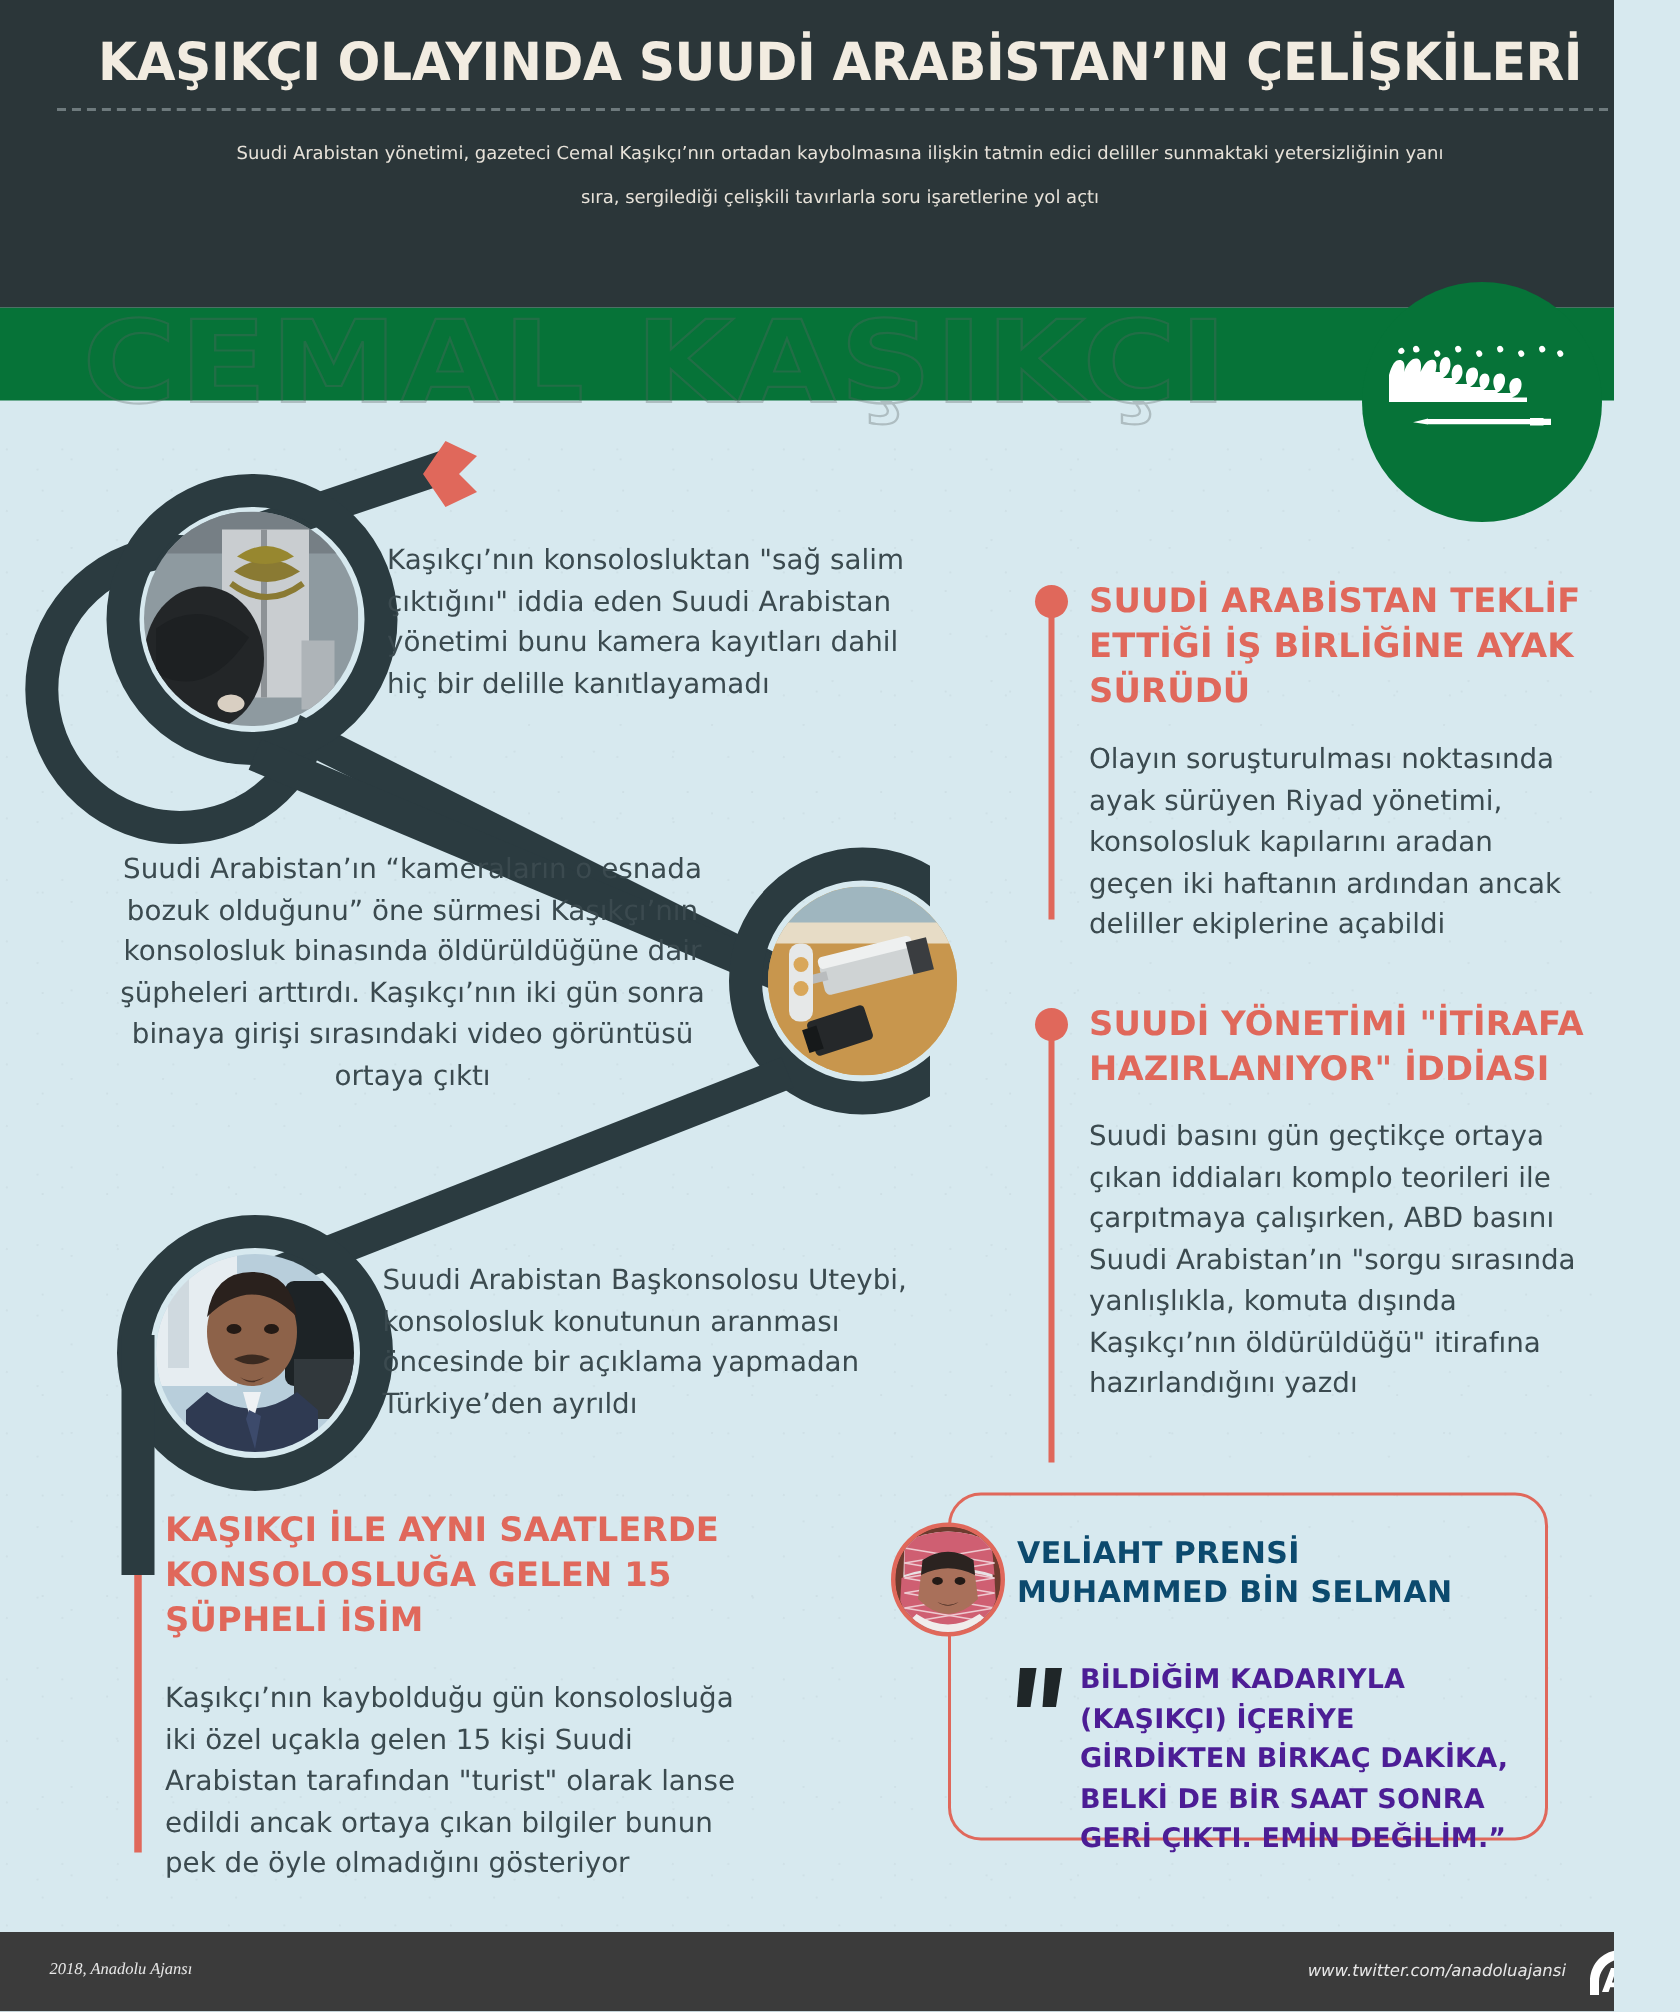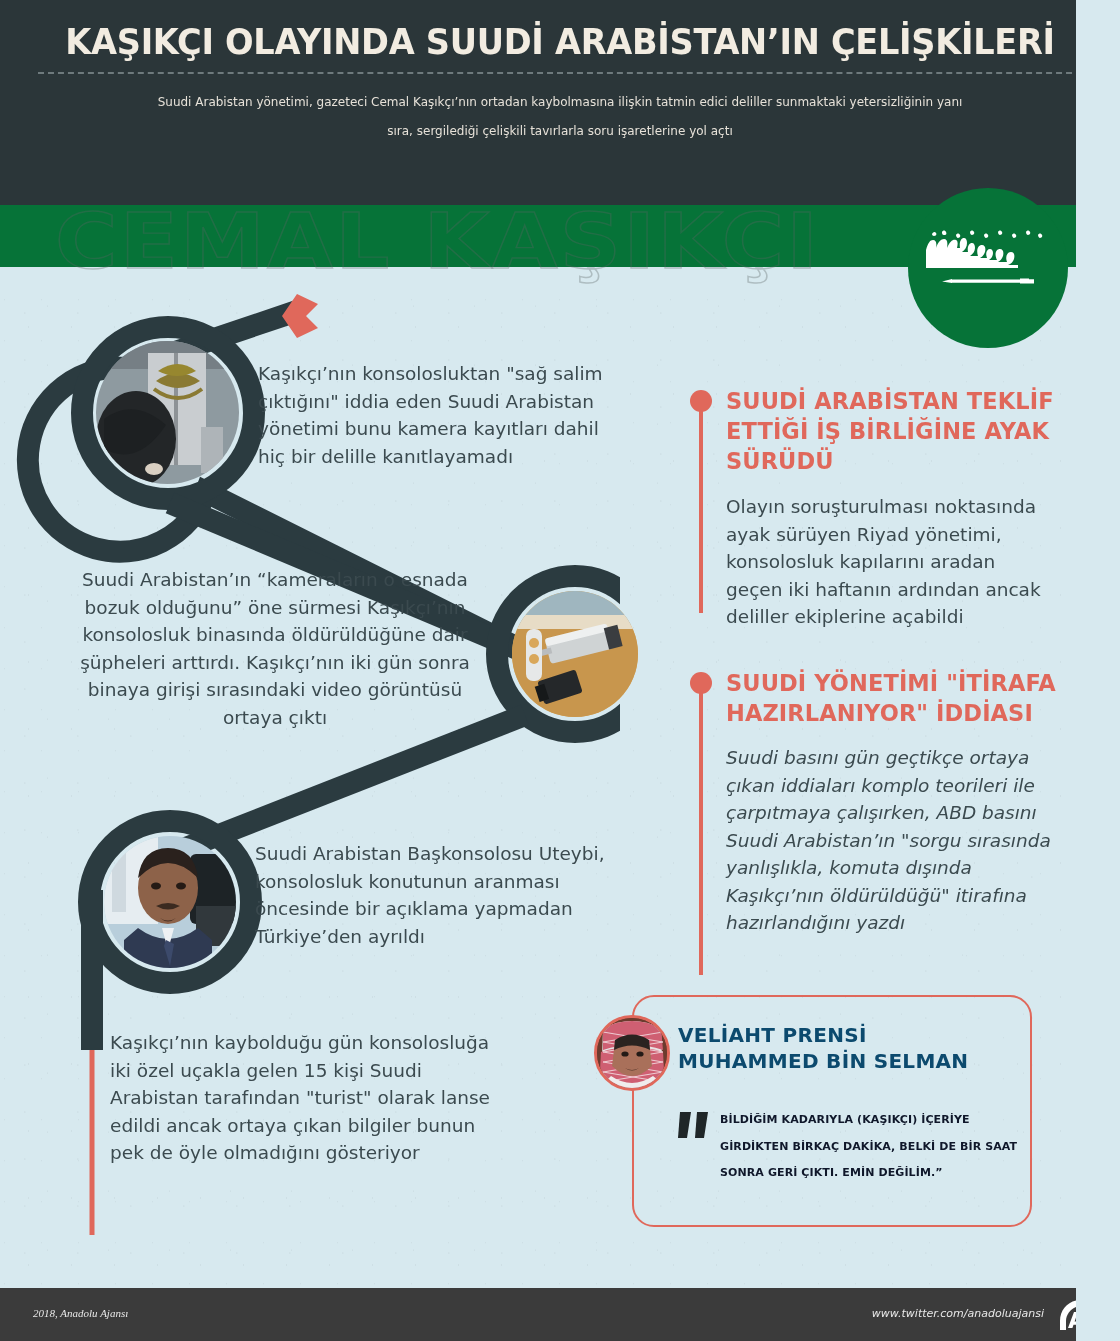--- a/index.html
+++ b/index.html
@@ -109,21 +109,21 @@
   .rhead {
     position:absolute; left:36px; top:-4px; width:332px;
     color:#e0685b; font-size:22.5px; font-weight:bold; line-height:30px;
     letter-spacing:0.1px;
   }
   .rbody {
     position:absolute; left:36px; width:330px;
     color:#3b4a4f; font-size:18.5px; line-height:27.5px;
   }
   .rb1 .rbody { top:103px; }
-  .rb2 .rbody { top:72px;font-style:italic; }
+  .rb2 .rbody { top:72px; }
 
   
   .bl { position:absolute; left:110px; top:1005px; width:420px; z-index:3; }
   .bl-head {
     color:#e0685b; font-size:22.5px; font-weight:bold; line-height:30px;
     letter-spacing:0.1px;
   }
   .bl-body {
     margin-top:24px; color:#3b4a4f; font-size:18.5px; line-height:27.5px; width:400px;
   }
@@ -141,21 +141,21 @@
   .q-name {
     position:absolute; left:44px; top:25px; width:330px;
     color:#0c4a6e; font-size:20px; font-weight:bold; line-height:26px;
     letter-spacing:0.3px;
   }
   .q-mark {
     position:absolute; left:44px; top:113px; width:34px; height:30px;
   }
   .q-text {
     position:absolute; left:86px; top:110px; width:300px;
-    color:#0f172a; font-size:11px; font-weight:bold; line-height:26.5px;
+    color:#4c1d95; font-size:18px; font-weight:bold; line-height:26.5px;
     letter-spacing:0.1px;
   }
 
   
   .footer {
     position:absolute; left:0; top:1288px; width:1120px; height:53px;
     background:#3b3b3b; z-index:8;
   }
   .f-left {
     position:absolute; left:33px; top:19px;
@@ -301,20 +301,21 @@
   </div>
 
   <div class="rblock rb2">
     <div class="rdot"></div>
     <div class="rstem"></div>
     <div class="rhead">SUUDİ YÖNETİMİ "İTİRAFA HAZIRLANIYOR" İDDİASI</div>
     <div class="rbody">Suudi basını gün geçtikçe ortaya çıkan iddiaları komplo teorileri ile çarpıtmaya çalışırken, ABD basını Suudi Arabistan’ın "sorgu sırasında yanlışlıkla, komuta dışında Kaşıkçı’nın öldürüldüğü" itirafına hazırlandığını yazdı</div>
   </div>
 
   <div class="bl">
+    <div class="bl-head">KAŞIKÇI İLE AYNI SAATLERDE KONSOLOSLUĞA GELEN 15 ŞÜPHELİ İSİM</div>
     <div class="bl-body">Kaşıkçı’nın kaybolduğu gün konsolosluğa iki özel uçakla gelen 15 kişi Suudi Arabistan tarafından "turist" olarak lanse edildi ancak ortaya çıkan bilgiler bunun pek de öyle olmadığını gösteriyor</div>
   </div>
 
   <div class="quotecard">
     <div class="avatar">
       <svg viewBox="0 0 70 70" width="70" height="70">
         <rect width="70" height="70" fill="#6c3b2e"></rect>
         <path d="M6 10 q29-14 58 0 l2 60 H4z" fill="#e8e2e4"></path>
         <g fill="#cf5f72">
           <path d="M6 10 q29-14 58 0 l2 22 q-30-10 -60 0z"></path>

